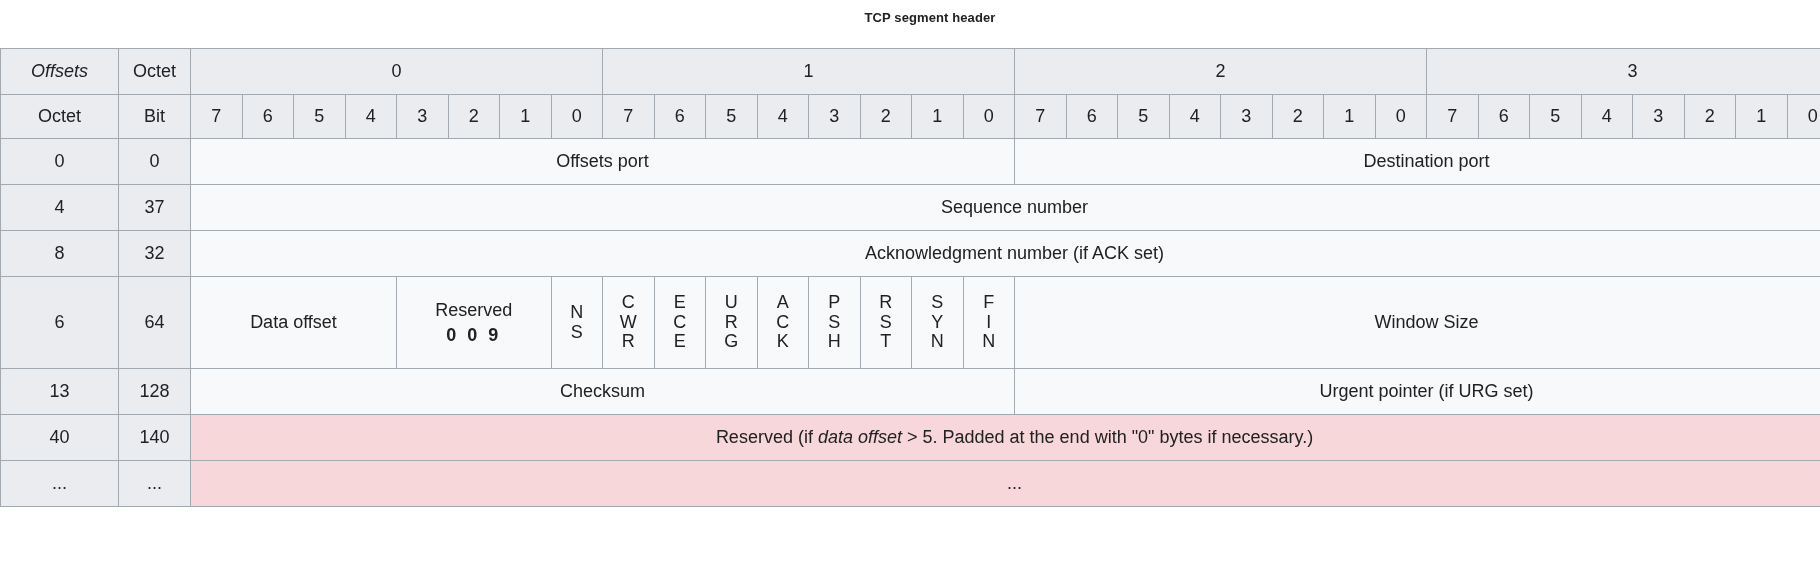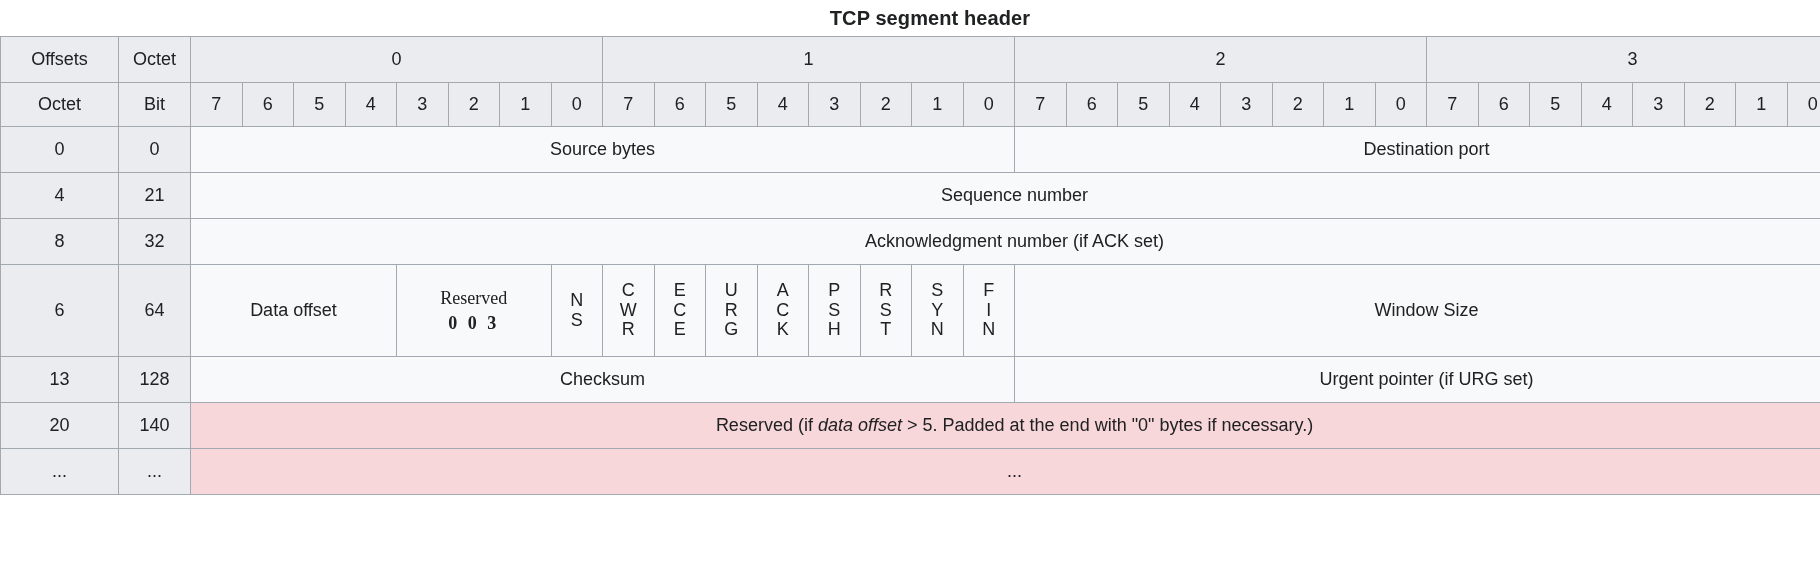--- a/index.html
+++ b/index.html
@@ -18,23 +18,23 @@
   .page {
     width: 1820px;
     box-sizing: border-box;
     padding: 0;
   }
 
   
   .title {
     text-align: center;
     font-weight: bold;
-    font-size: 20px;
+    font-size: 13px;
     line-height: 36px;
-    height: 36px;
+    height: 48px;
     color: #202122;
     letter-spacing: 0.1px;
     margin-left: 40px;
   }
 
   
   .tcp-table {
     border-collapse: collapse;
     table-layout: fixed;
     width: 1820px;
@@ -51,20 +51,21 @@
     color: #202122;
     background: #f8f9fa;
   }
 
   
   .hdr {
     background: #eaecf0 !important;
     font-weight: bold;
   }
   .corner-offsets {
+    font-style: italic;
     font-weight: bold;
     font-size: 19px;
     background: #eaecf0 !important;
     width: 118px;
   }
   .corner-octet-link,
   .bit-link {
     color: #3366cc;
     font-weight: bold;
     background: #eaecf0 !important;
@@ -112,21 +113,20 @@
     padding: 2px 0;
   }
   .flag .l { display: block; }
 
   .reserved-wrap {
     display: flex;
     flex-direction: column;
     align-items: center;
     justify-content: center;
     line-height: 1.35;
-    font-family: Liberation Serif, serif;
   }
   .reserved-zeros {
     font-weight: bold;
     letter-spacing: 3px;
   }
 </style>
 </head>
 <body>
 
 <div class="page">
@@ -183,44 +183,44 @@
         <td class="hdr bitcell">4</td>
         <td class="hdr bitcell">3</td>
         <td class="hdr bitcell">2</td>
         <td class="hdr bitcell">1</td>
         <td class="hdr bitcell">0</td>
       </tr>
 
       <tr class="r-h46">
         <td class="rowlabel">0</td>
         <td class="rowlabel">0</td>
-        <td class="field" colspan="16">Source bytes</td>
+        <td class="field" colspan="16">Offsets port</td>
         <td class="field" colspan="16">Destination port</td>
       </tr>
 
       <tr class="r-h46">
         <td class="rowlabel">4</td>
-        <td class="rowlabel">21</td>
+        <td class="rowlabel">37</td>
         <td class="field" colspan="32">Sequence number</td>
       </tr>
 
       <tr class="r-h46">
         <td class="rowlabel">8</td>
         <td class="rowlabel">32</td>
         <td class="field" colspan="32">Acknowledgment number (if ACK set)</td>
       </tr>
 
       <tr class="r-h92">
         <td class="rowlabel">6</td>
         <td class="rowlabel">64</td>
         <td class="field" colspan="4">Data offset</td>
         <td class="field" colspan="3">
           <div class="reserved-wrap">
             <span>Reserved</span>
-            <span class="reserved-zeros">0 0 3</span>
+            <span class="reserved-zeros">0 0 9</span>
           </div>
         </td>
         <td class="field flag"><span class="stack"><span class="l">N</span><span class="l">S</span></span></td>
         <td class="field flag"><span class="stack"><span class="l">C</span><span class="l">W</span><span class="l">R</span></span></td>
         <td class="field flag"><span class="stack"><span class="l">E</span><span class="l">C</span><span class="l">E</span></span></td>
         <td class="field flag"><span class="stack"><span class="l">U</span><span class="l">R</span><span class="l">G</span></span></td>
         <td class="field flag"><span class="stack"><span class="l">A</span><span class="l">C</span><span class="l">K</span></span></td>
         <td class="field flag"><span class="stack"><span class="l">P</span><span class="l">S</span><span class="l">H</span></span></td>
         <td class="field flag"><span class="stack"><span class="l">R</span><span class="l">S</span><span class="l">T</span></span></td>
         <td class="field flag"><span class="stack"><span class="l">S</span><span class="l">Y</span><span class="l">N</span></span></td>
@@ -229,21 +229,21 @@
       </tr>
 
       <tr class="r-h46">
         <td class="rowlabel">13</td>
         <td class="rowlabel">128</td>
         <td class="field" colspan="16">Checksum</td>
         <td class="field" colspan="16">Urgent pointer (if URG set)</td>
       </tr>
 
       <tr class="r-h46">
-        <td class="rowlabel">20</td>
+        <td class="rowlabel">40</td>
         <td class="rowlabel">140</td>
         <td class="options" colspan="32">
           <span>Reserved (if </span><span class="italic">data offset</span><span> &gt; 5. Padded at the end with "0" bytes if necessary.)</span>
         </td>
       </tr>
 
       <tr class="r-h46">
         <td class="rowlabel">...</td>
         <td class="rowlabel">...</td>
         <td class="options-ellipsis" colspan="32">...</td>

